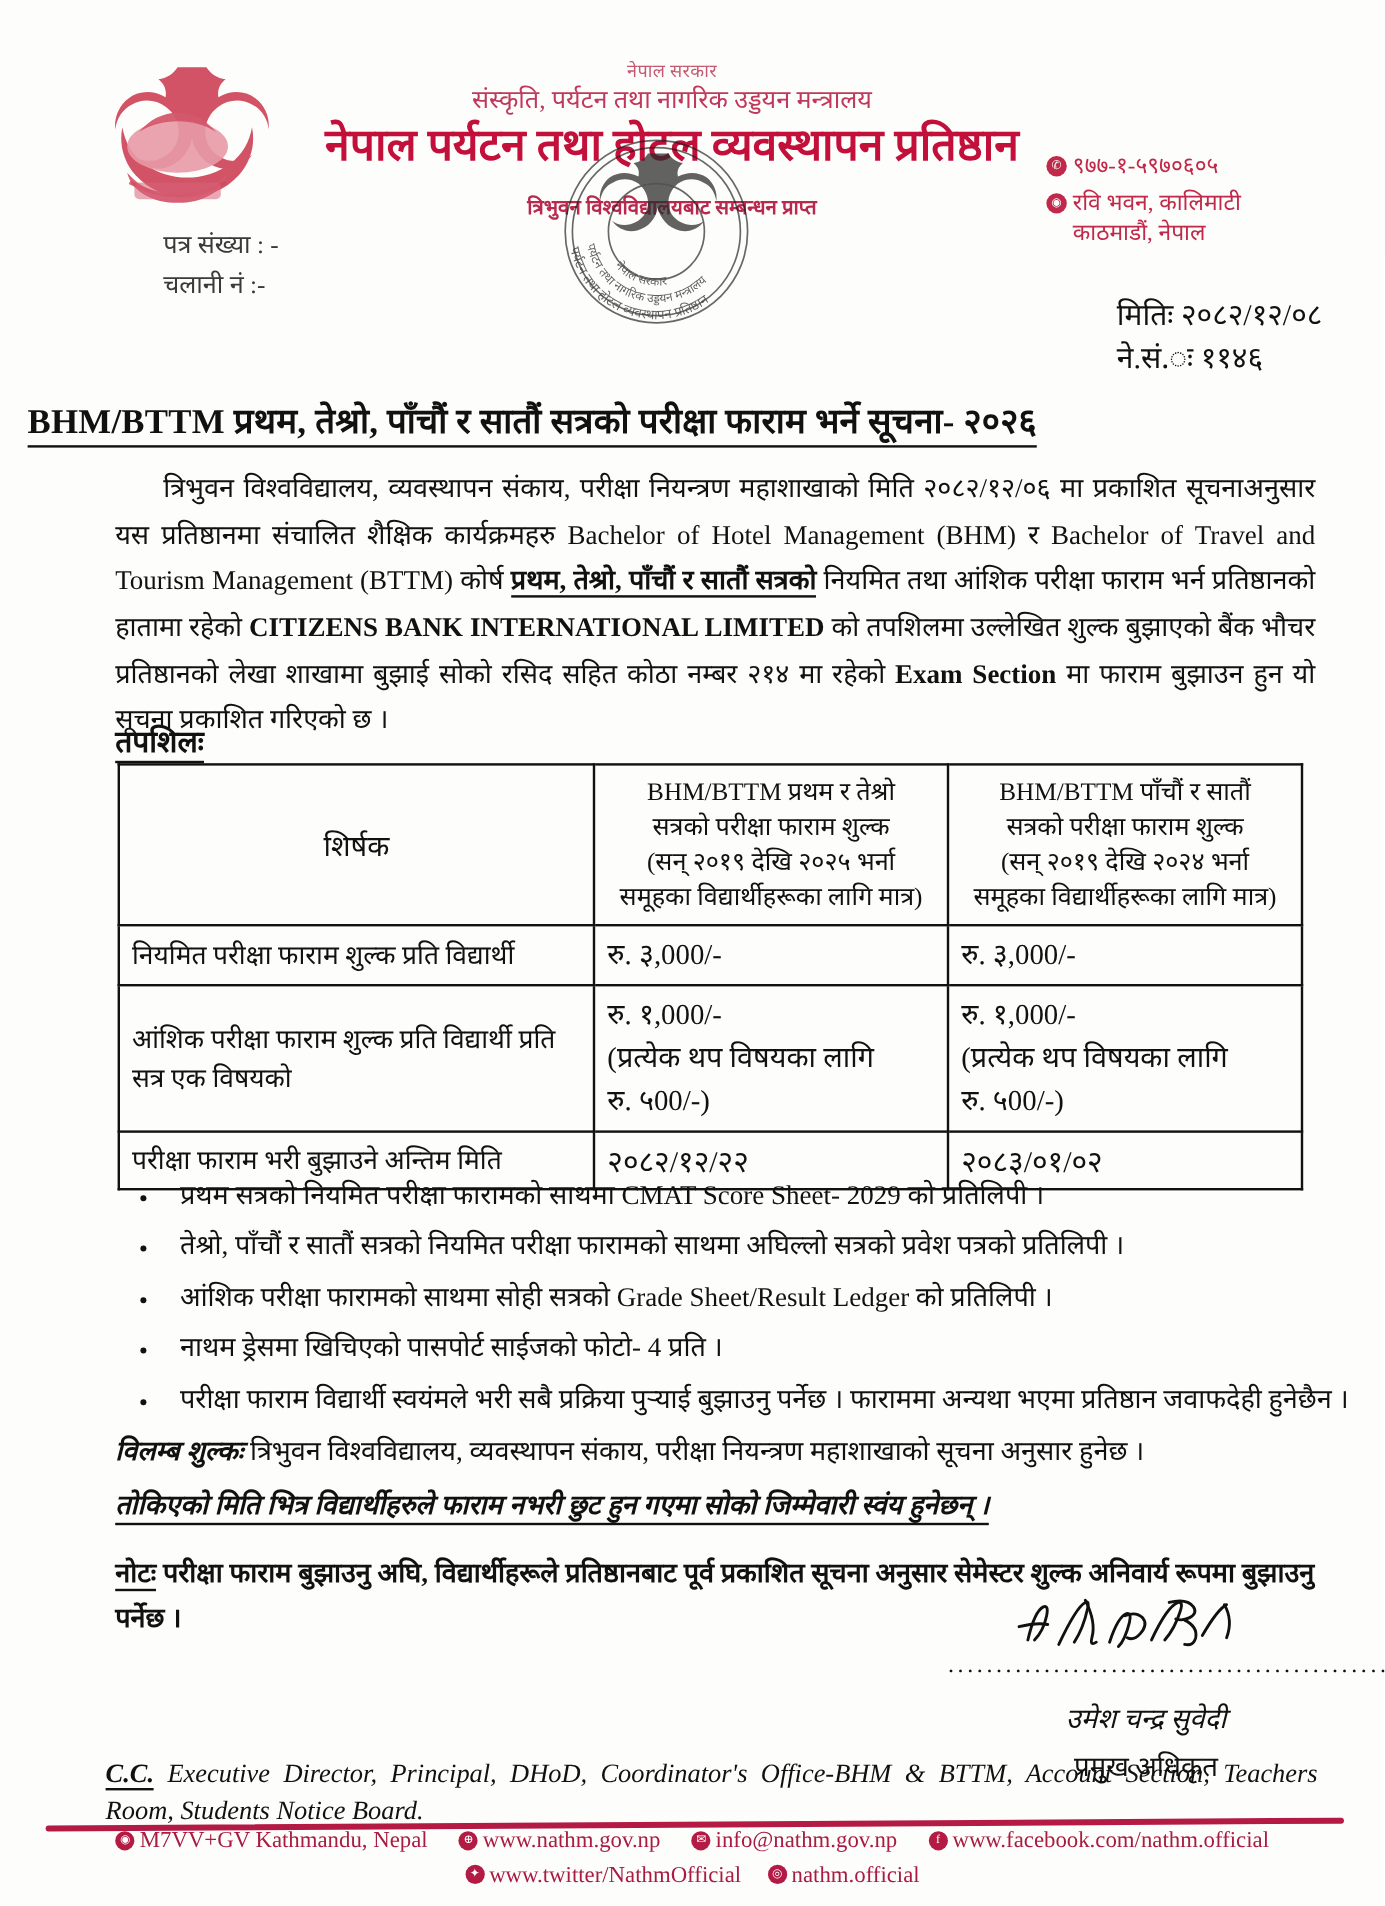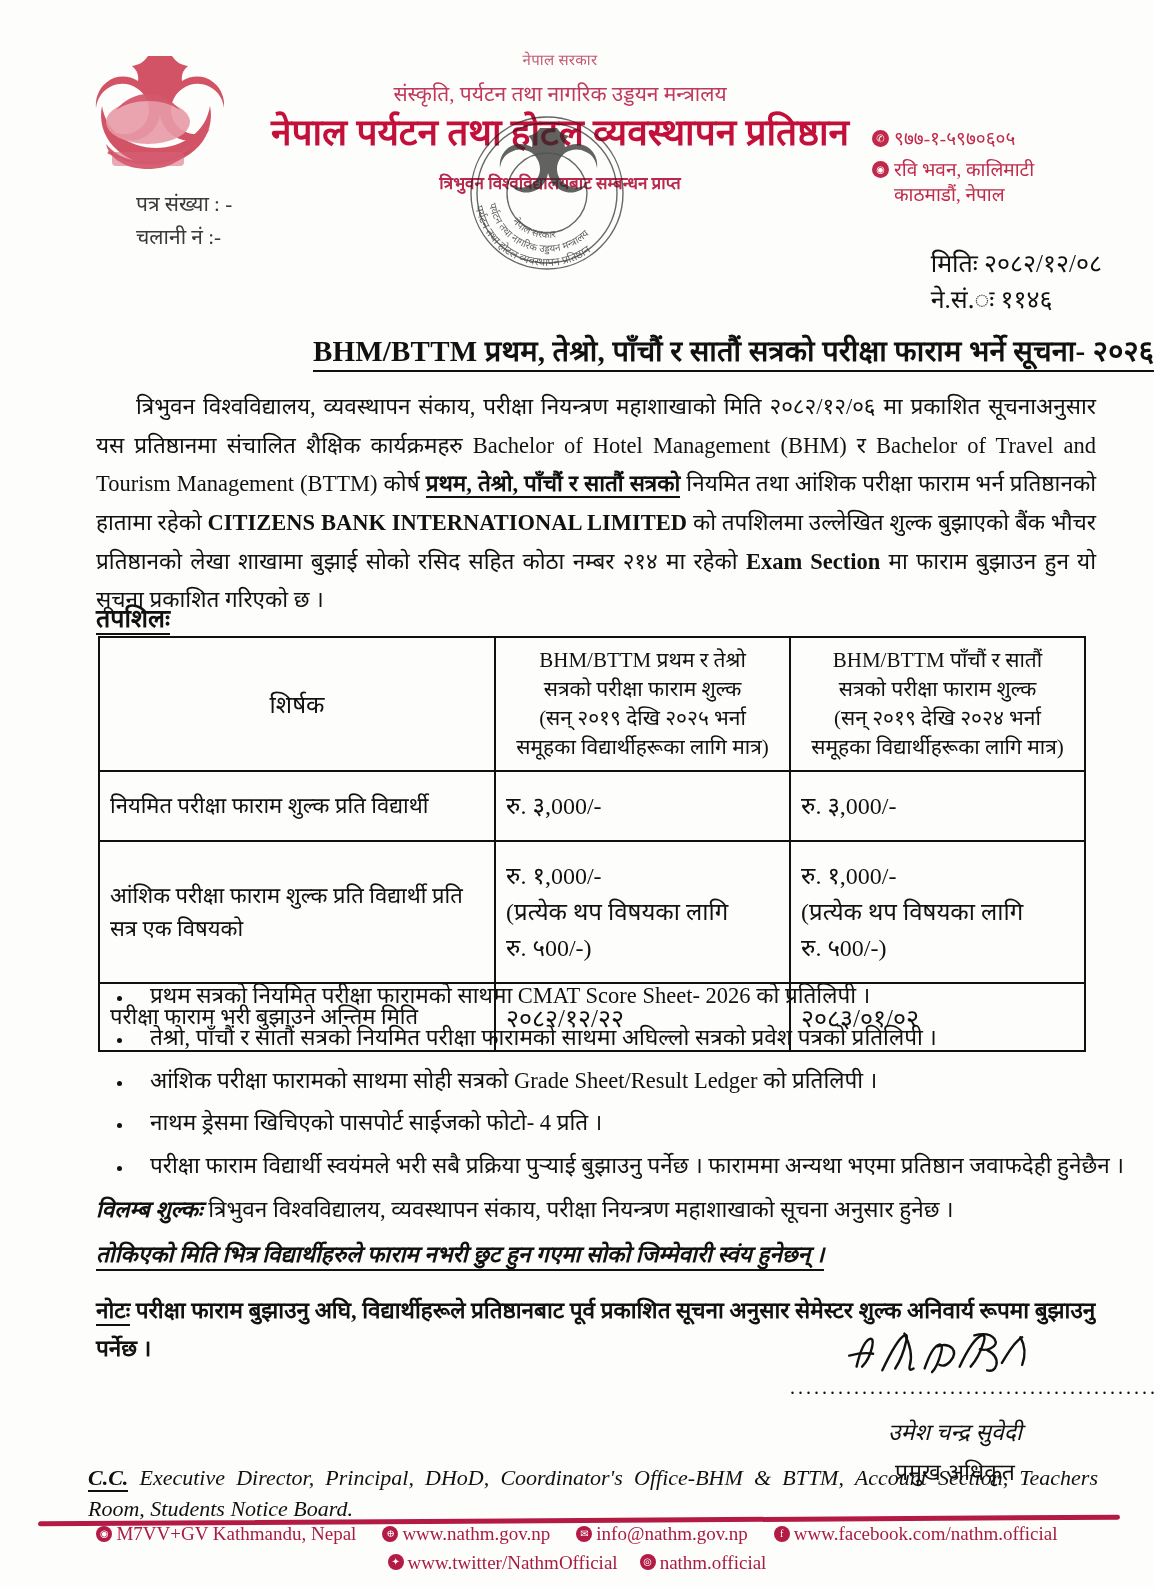--- a/index.html
+++ b/index.html
@@ -39,21 +39,21 @@
   .lh-gov {
     font-size: 15px;
     letter-spacing: .3px;
     color: #c45a72;
     line-height: 1.1;
   }
   .lh-ministry {
     font-size: 21px;
     color: #c0395c;
     line-height: 1.25;
-    margin-top: 12px;
+    margin-top: 1px;
   }
   .lh-institute {
     font-size: 37px;
     font-weight: bold;
     color: #c2103a;
     line-height: 1.3;
     margin-top: 2px;
     white-space: nowrap;
   }
   .lh-affil {
@@ -114,24 +114,25 @@
     width: 190px;
     height: 190px;
     opacity: .82;
   }
 
   
   .doc-title {
     position: absolute;
     left: 0; right: 0;
     top: 330px;
-    text-align: right;
+    text-align: left;
     font-size: 29px;
     font-weight: bold;
     letter-spacing: .2px;
+    padding-left: 23px;
   }
   .doc-title span {
     border-bottom: 2.5px solid #111;
     padding-bottom: 3px;
   }
 
   
   .body-para {
     position: absolute;
     left: 96px;
@@ -158,21 +159,21 @@
   table.fee {
     position: absolute;
     left: 98px;
     top: 636px;
     width: 988px;
     border-collapse: collapse;
     font-size: 21.5px;
   }
   table.fee td {
     border: 2px solid #111;
-    padding: 16px 10px;
+    padding: 6px 10px;
     vertical-align: middle;
   }
   table.fee td.c { text-align: left; }
   table.fee td.head {
     text-align: center;
     font-size: 21px;
     line-height: 1.38;
     padding: 8px 6px;
   }
   table.fee td.head-label {
@@ -438,21 +439,21 @@
         <div>२०८२/१२/२२</div>
       </td>
       <td class="c datecell">
         <div>२०८३/०१/०२</div>
       </td>
     </tr>
   </tbody>
     </table>
 
   <ul class="notes">
-    <li>प्रथम सत्रको नियमित परीक्षा फारामको साथमा CMAT Score Sheet- 2026 को प्रतिलिपी ।</li>
+    <li>प्रथम सत्रको नियमित परीक्षा फारामको साथमा CMAT Score Sheet- 2029 को प्रतिलिपी ।</li>
     <li>तेश्रो, पाँचौं र सातौं सत्रको नियमित परीक्षा फारामको साथमा अघिल्लो सत्रको प्रवेश पत्रको प्रतिलिपी ।</li>
     <li>आंशिक परीक्षा फारामको साथमा सोही सत्रको Grade Sheet/Result Ledger को प्रतिलिपी ।</li>
     <li>नाथम ड्रेसमा खिचिएको पासपोर्ट साईजको फोटो- 4 प्रति ।</li>
     <li>परीक्षा फाराम विद्यार्थी स्वयंमले भरी सबै प्रक्रिया पुर्‍याई बुझाउनु पर्नेछ । फाराममा अन्यथा भएमा प्रतिष्ठान जवाफदेही हुनेछैन ।</li>
   </ul>
 
   <div class="latefee"><span class="lbl">विलम्ब शुल्कः</span><span> त्रिभुवन विश्वविद्यालय, व्यवस्थापन संकाय, परीक्षा नियन्त्रण महाशाखाको सूचना अनुसार हुनेछ ।</span></div>
 
   <div class="warning">
     <span>तोकिएको मिति भित्र विद्यार्थीहरुले फाराम नभरी छुट हुन गएमा सोको जिम्मेवारी स्वंय हुनेछन् ।</span>

